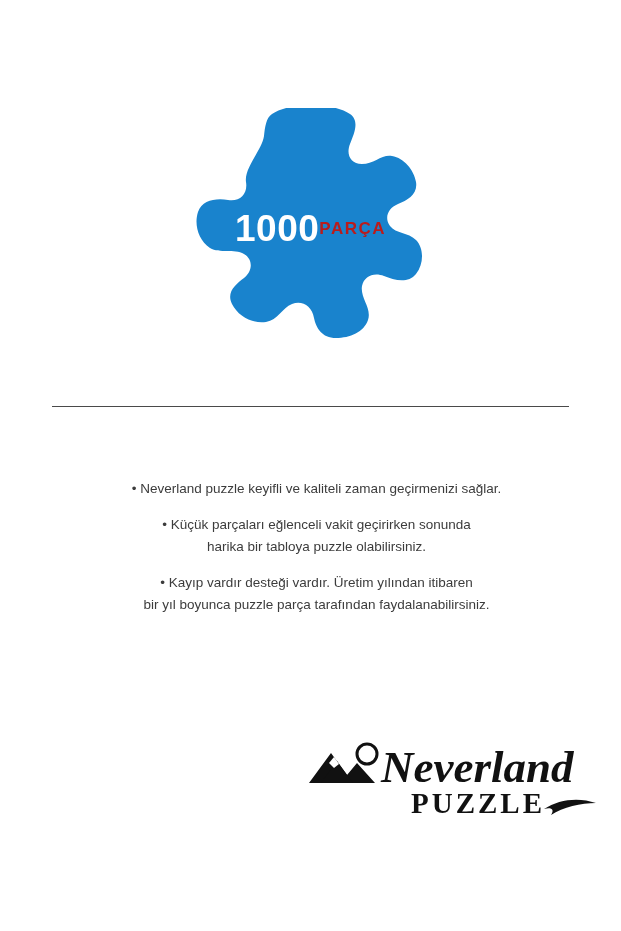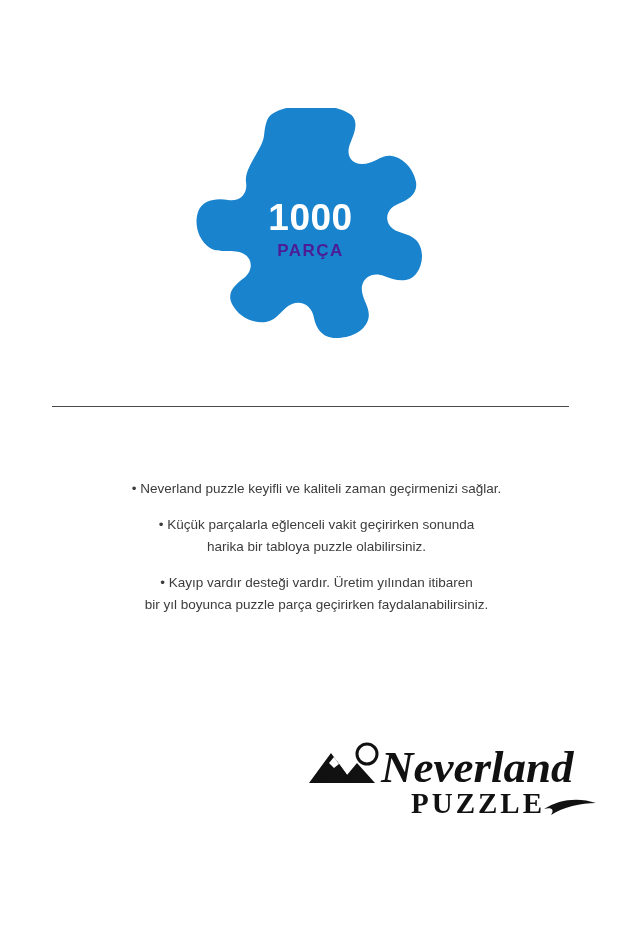--- a/index.html
+++ b/index.html
@@ -36,35 +36,35 @@
   .piece-svg {
     display: block;
   }
   .piece-label {
     position: absolute;
     top: 108px;
     left: 0;
     width: 621px;
     height: 235px;
     display: flex;
-    flex-direction: column;
+    flex-direction: row;
     align-items: center;
     justify-content: center;
     pointer-events: none;
   }
   .piece-count {
     color: #ffffff;
     font-size: 37px;
     font-weight: bold;
     letter-spacing: 0.5px;
     line-height: 1;
     margin-top: 6px;
   }
   .piece-unit {
-    color: #4c1d95;
+    color: #b91c1c;
     font-size: 17px;
     font-weight: bold;
     letter-spacing: 1.5px;
     line-height: 1;
     margin-top: 6px;
   }
 
   
   .sizes {
     position: absolute;
@@ -166,26 +166,26 @@
     <div class="piece-unit">PARÇA</div>
   </div>
 
   <div class="rule"></div>
 
   <div class="features">
     <div class="feature">
       <span class="line">• Neverland puzzle keyifli ve kaliteli zaman geçirmenizi sağlar.</span>
     </div>
     <div class="feature">
-      <span class="line">• Küçük parçalarla eğlenceli vakit geçirirken sonunda</span>
+      <span class="line">• Küçük parçaları eğlenceli vakit geçirirken sonunda</span>
       <span class="line">harika bir tabloya puzzle olabilirsiniz.</span>
     </div>
     <div class="feature">
       <span class="line">• Kayıp vardır desteği vardır. Üretim yılından itibaren</span>
-      <span class="line">bir yıl boyunca puzzle parça geçirirken faydalanabilirsiniz.</span>
+      <span class="line">bir yıl boyunca puzzle parça tarafından faydalanabilirsiniz.</span>
     </div>
   </div>
 
   <div class="logo-wrap">
     <svg class="logo-svg" width="320" height="86" viewBox="0 0 320 86">
 
       <g>
         <path fill="#111111" d="M8 46 L30 16 L46 38 L56 26 L74 46 Z"></path>
         <path fill="#111111" d="M20 46 L36 24 L52 46 Z"></path>
         <path fill="#ffffff" d="M28 26 L33 20 L38 27 L33 31 Z"></path>

